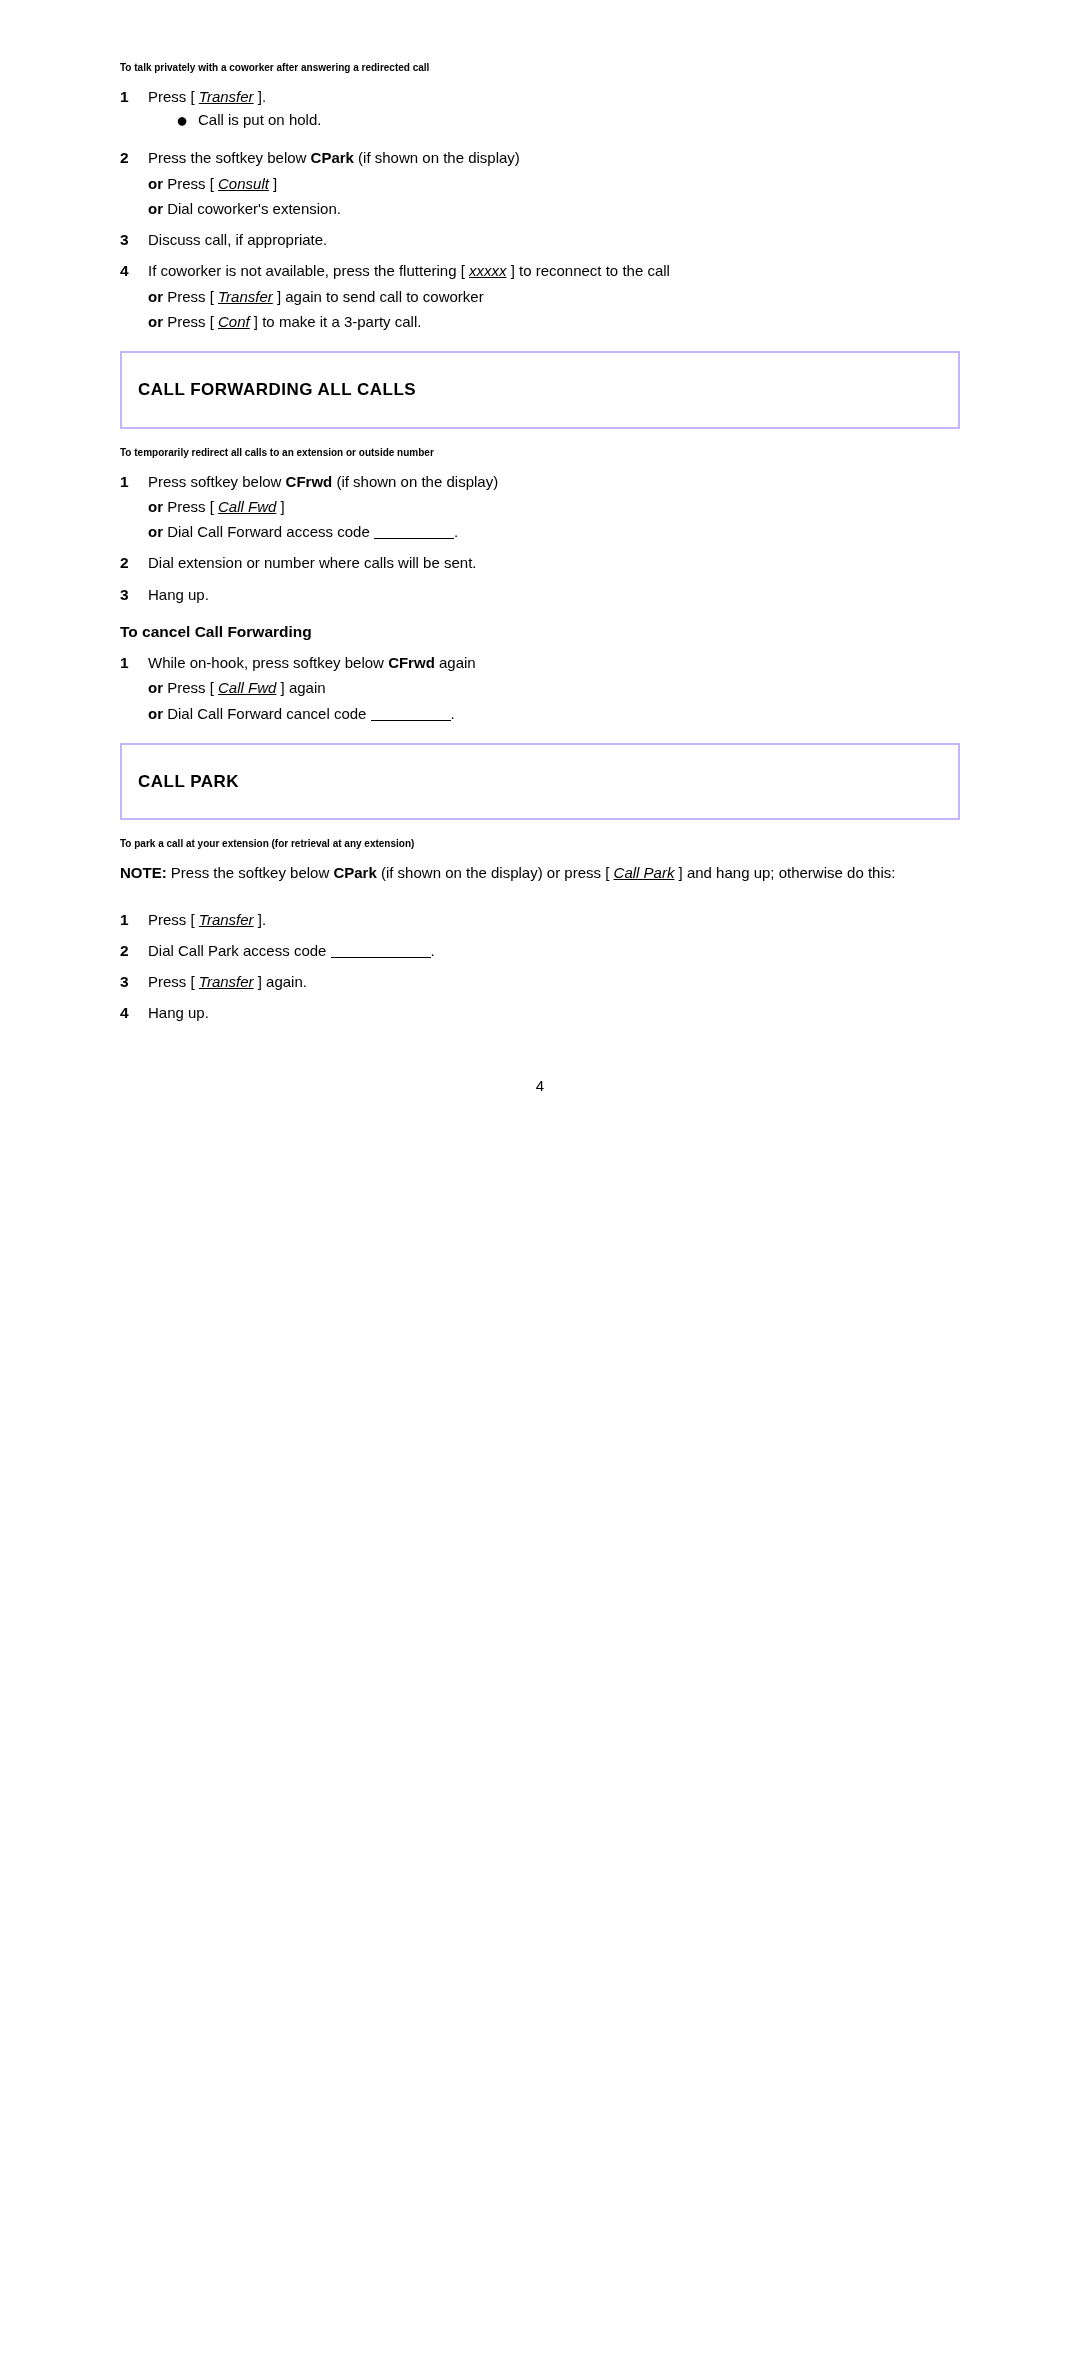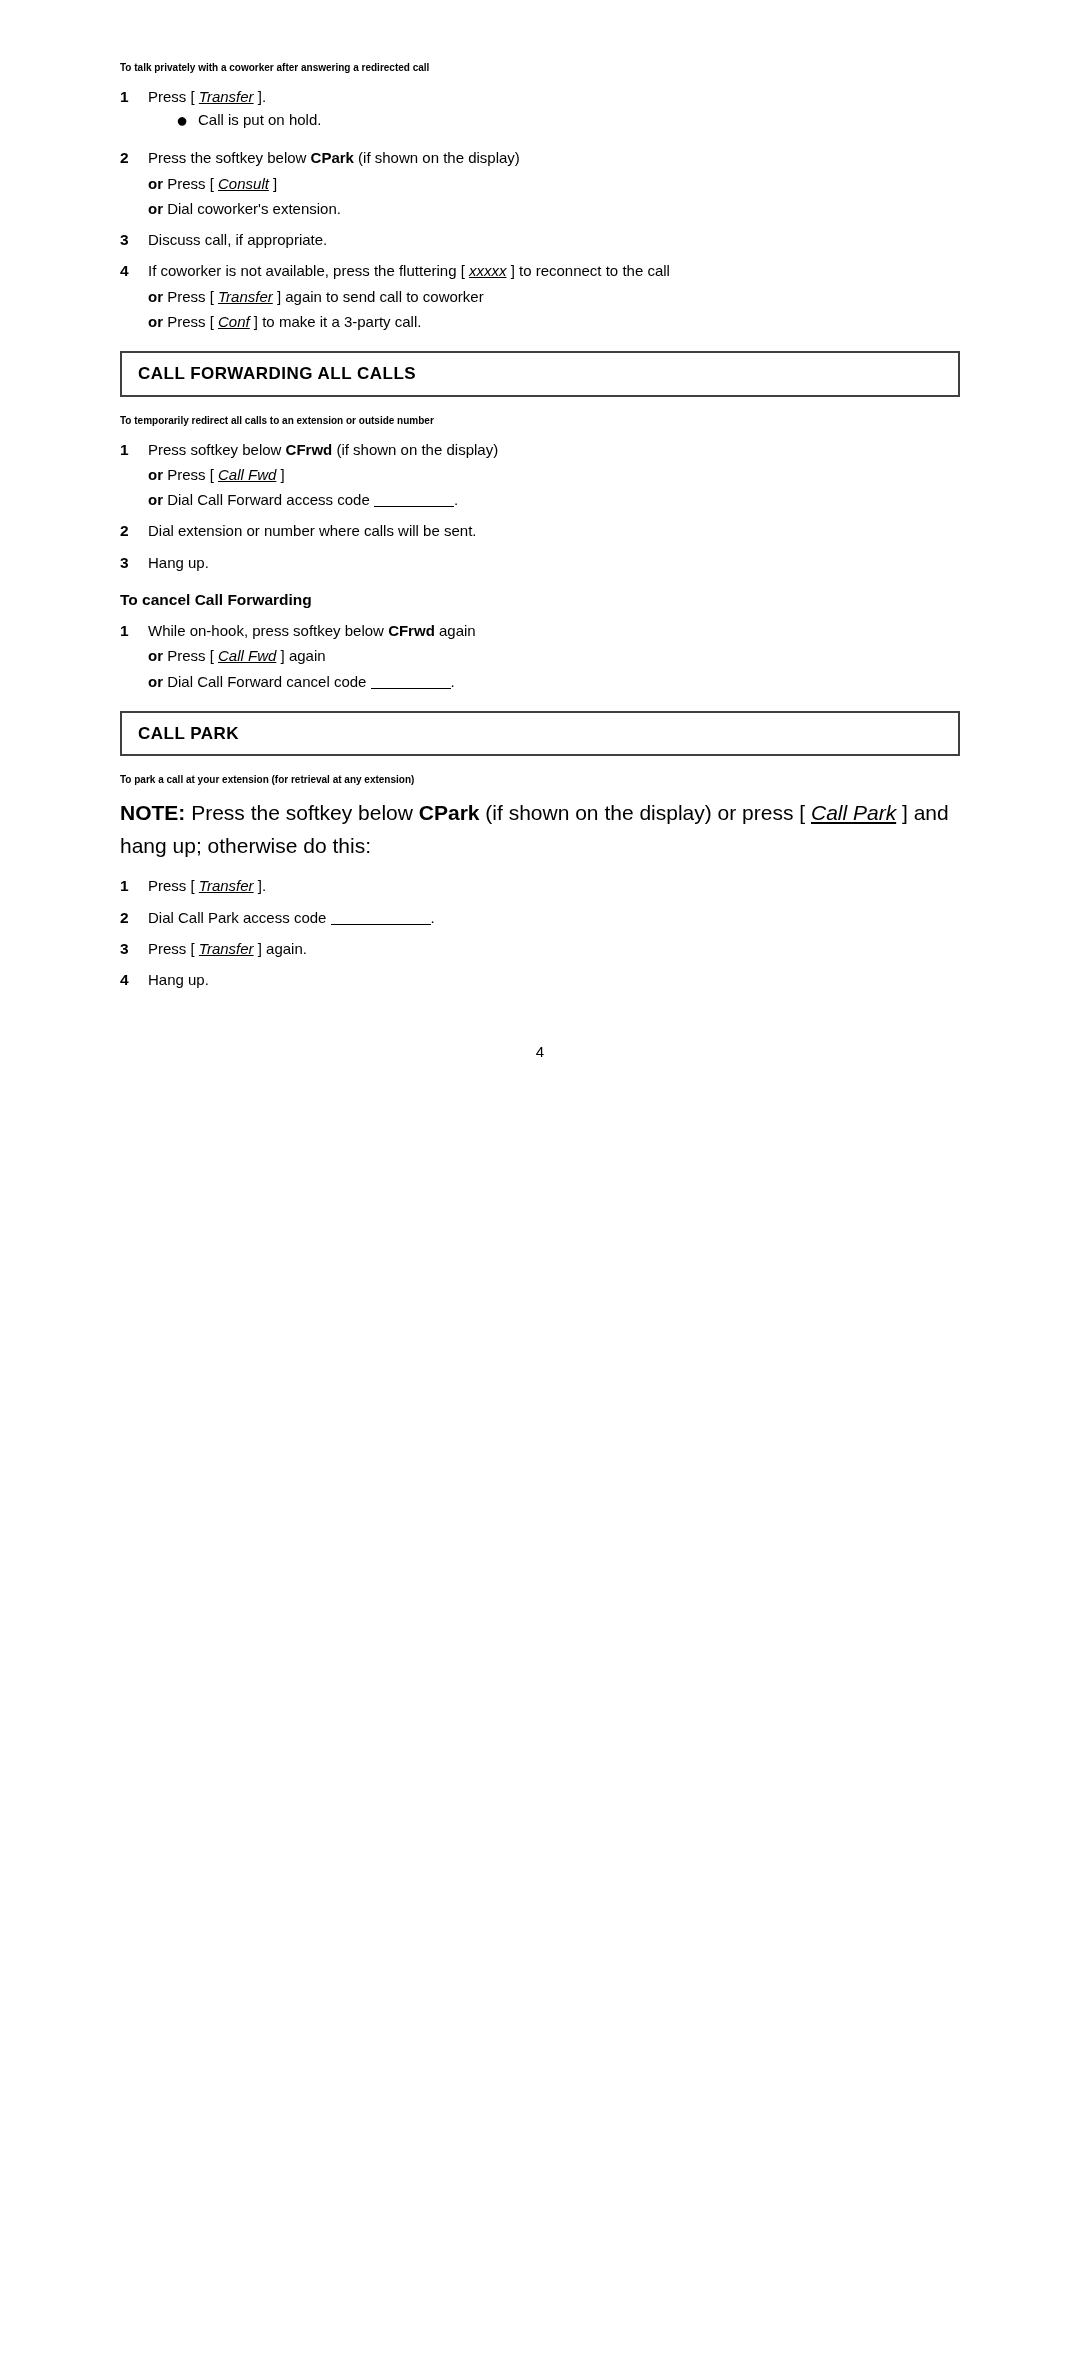--- a/index.html
+++ b/index.html
@@ -61,22 +61,22 @@
       line-height: 1.2;
     }
 
     .underline-key {
       text-decoration: underline;
       font-style: italic;
       text-align: right;
     }
 
     .section-header {
-      border: 2px solid #404040;
-      padding: 8px 16px;
+      border: 2px solid #c4b5fd;
+      padding: 24px 16px;
       font-weight: bold;
       font-size: 17px;
       text-transform: uppercase;
       letter-spacing: 0.5px;
       margin-bottom: 16px;
       margin-top: 8px;
       display: block;
     }
 
     .or-line {
@@ -197,21 +197,21 @@
 
 <div class="section-header">
   CALL PARK
 </div>
 
 <div class="section">
   <div class="bold-heading">
     To park a call at your extension (for retrieval at any extension)
   </div>
 
-  <p style="margin-bottom: 12px; font-size: 21px; line-height: 1.55;">
+  <p style="margin-bottom: 23px; font-size: 15px; line-height: 1.55;">
     <strong>NOTE:</strong> Press the softkey below <strong>CPark</strong> (if shown on the display) or press [ <span class="underline-key">Call Park</span> ] and hang up; otherwise do this:
   </p>
 
   <div class="numbered-item">
     <span class="num">1</span>
     <div class="item-content">
       Press [ <span class="underline-key">Transfer</span> ].
     </div>
   </div>
 

